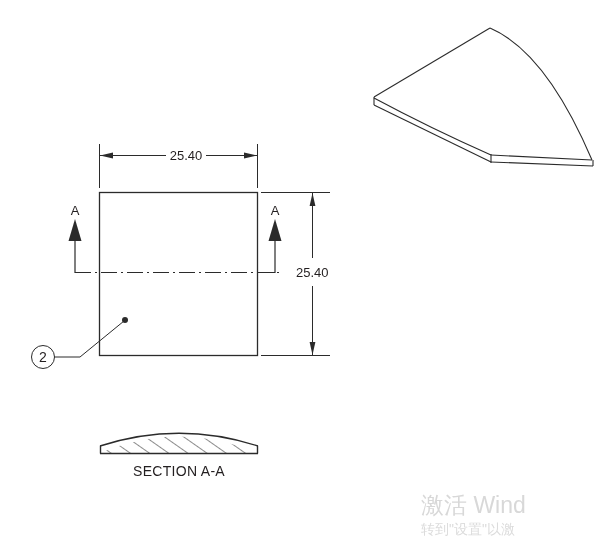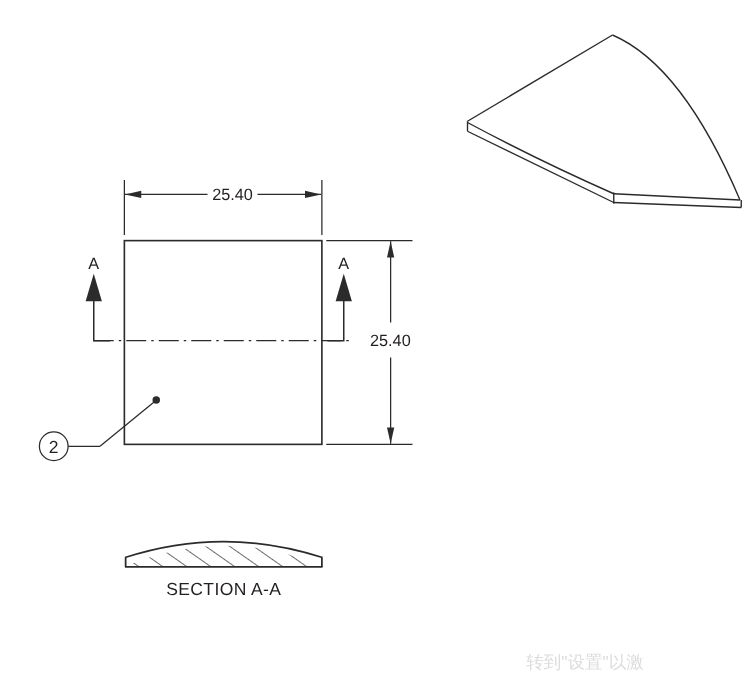--- a/index.html
+++ b/index.html
@@ -171,14 +171,15 @@
     <path d="M 100,446 Q 179,420.5 258,446" fill="none" stroke="#2b2b2b" stroke-width="1.4"></path>
 
     <line x1="100.5" y1="446" x2="100.5" y2="453.5" stroke="#2b2b2b" stroke-width="1.4"></line>
     <line x1="257.5" y1="446" x2="257.5" y2="453.5" stroke="#2b2b2b" stroke-width="1.4"></line>
     <text class="section-title" x="179" y="476" text-anchor="middle">SECTION A-A</text>
   </g>
 
 </svg>
 
 <div id="watermark">
+  <div class="wm-line1">激活 Wind</div>
   <div class="wm-line2">转到"设置"以激</div>
 </div>
 
 </body></html>

